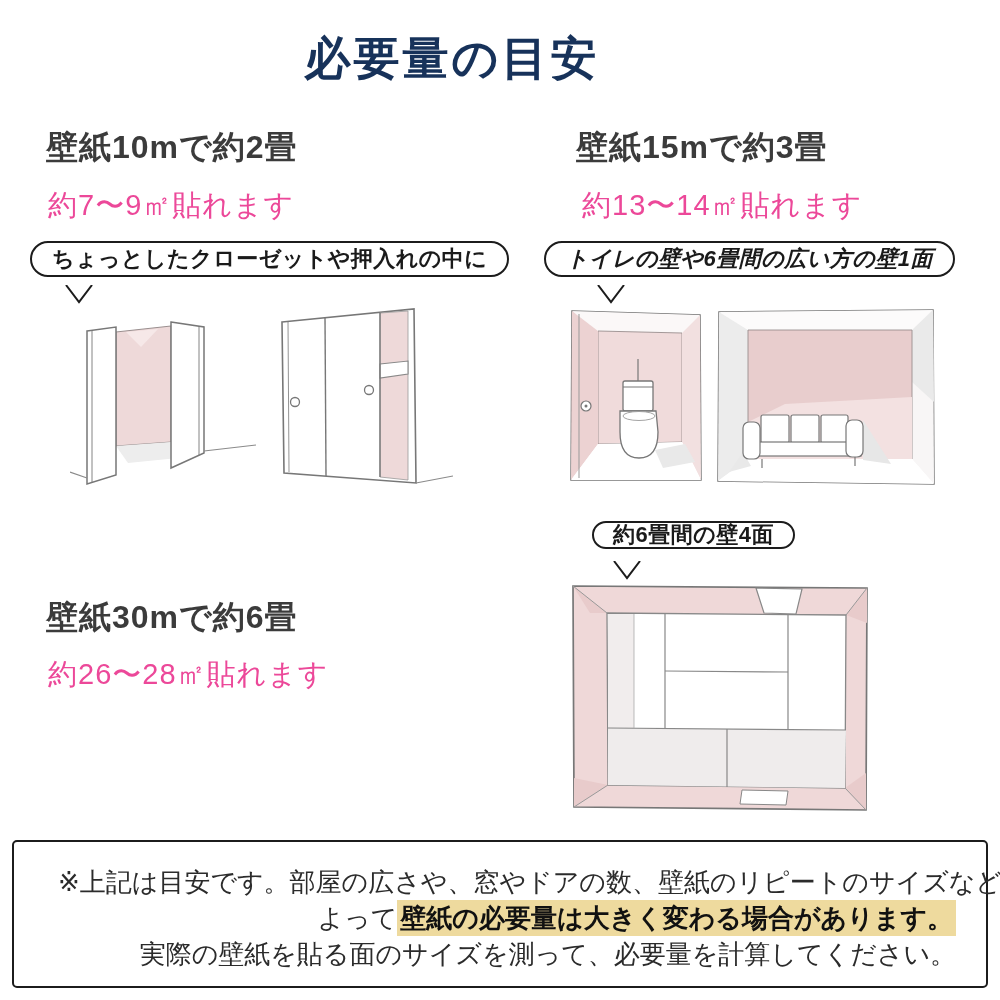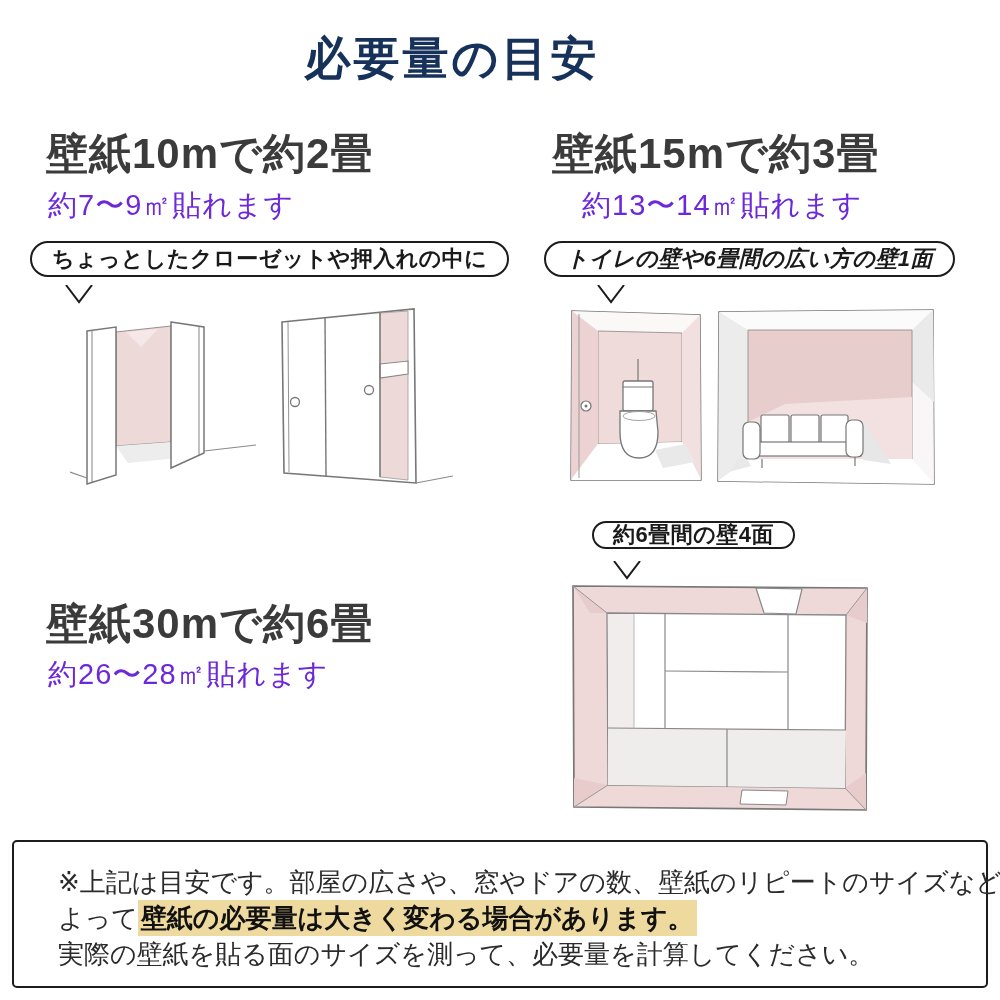--- a/index.html
+++ b/index.html
@@ -4,25 +4,25 @@
 <style>
   html,body{margin:0;padding:0;background:#fff;}
   .page{
     position:relative;width:1000px;height:1000px;background:#fff;overflow:hidden;
     font-family:"Liberation Sans","DejaVu Sans",sans-serif;color:#383838;
   }
   .page-title{
     position:absolute;top:28px;left:0;width:904px;text-align:center;
     font-size:46px;font-weight:bold;letter-spacing:3px;color:#17325a;
   }
-  .sec-heading{position:absolute;font-size:42px;font-weight:bold;color:#3b3b3b;white-space:nowrap;letter-spacing:1px;}
-  .sec-sub{position:absolute;font-size:29px;font-weight:500;color:#6d28d9;white-space:nowrap;letter-spacing:1px;}
+  .sec-heading{position:absolute;font-size:32px;font-weight:bold;color:#3b3b3b;white-space:nowrap;letter-spacing:1px;}
+  .sec-sub{position:absolute;font-size:29px;font-weight:500;color:#ec4899;white-space:nowrap;letter-spacing:1px;}
   .h-10m{left:46px;top:126px;}
   .s-10m{left:48px;top:186px;}
-  .h-15m{left:552px;top:126px;}
+  .h-15m{left:576px;top:126px;}
   .s-15m{left:582px;top:186px;text-align:center;}
   .h-30m{left:46px;top:596px;}
   .s-30m{left:48px;top:655px;}
   .bubble{
     position:absolute;height:36px;display:flex;align-items:center;
     border:2px solid #1c1c1c;border-radius:24px;background:#fff;
     font-size:22px;font-weight:bold;color:#1a1a1a;white-space:nowrap;
     padding:0 20px;box-sizing:border-box;letter-spacing:0.5px;
   }
   .bubble-1{left:30px;top:241px;}
@@ -37,21 +37,21 @@
   .il-sliding{left:268px;top:300px;}
   .il-toilet{left:563px;top:302px;}
   .il-sofa{left:715px;top:302px;}
   .il-tatami{left:570px;top:583px;}
   .note-box{
     position:absolute;left:12px;top:840px;width:976px;height:148px;box-sizing:border-box;
     border:2px solid #1c1c1c;border-radius:5px;background:#fff;
     padding:22px 30px 0 44px;font-size:26px;line-height:36px;color:#2b2b2b;
   }
   .note-line{white-space:nowrap;font-weight:500;}
-  .note-indent{}
+  .note-indent{text-align:right;}
   .note-highlight{
     background:#eeda9e;font-weight:bold;color:#111;padding:3px 3px;
   }
 </style>
 </head>
 <body>
 
 <div class="page">
 
   <div class="page-title">必要量の目安</div>

